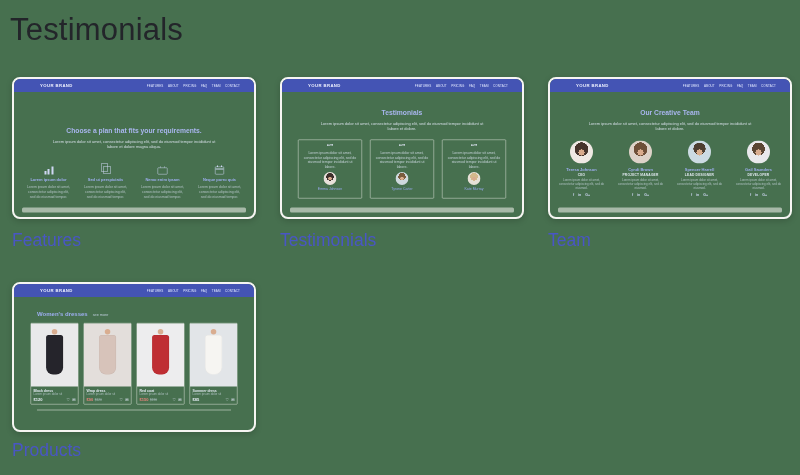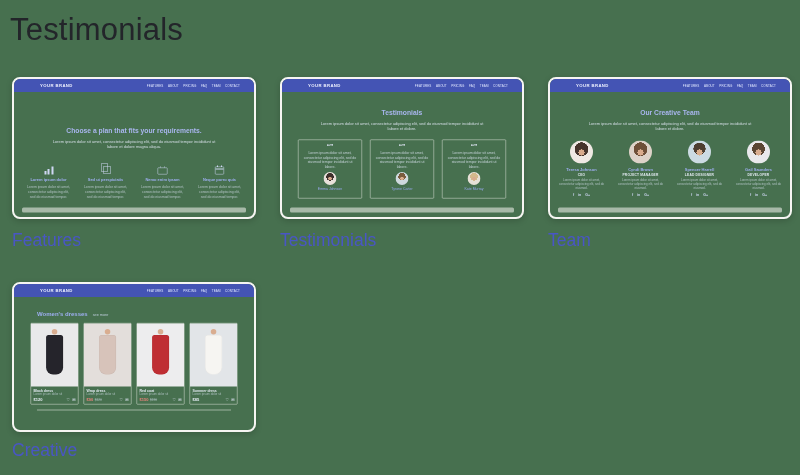--- a/index.html
+++ b/index.html
@@ -373,13 +373,13 @@
               <span class="pic i-heart"></span>
               <span class="pic i-cart"></span>
             </span>
           </div>
         </div>
       </div>
     </div>
     <div class="mini-sep"></div>
   </div>
 </div>
-<div class="caption" id="cap-products">Creative</div>
+<div class="caption" id="cap-products">Products</div>
 
 </body></html>

